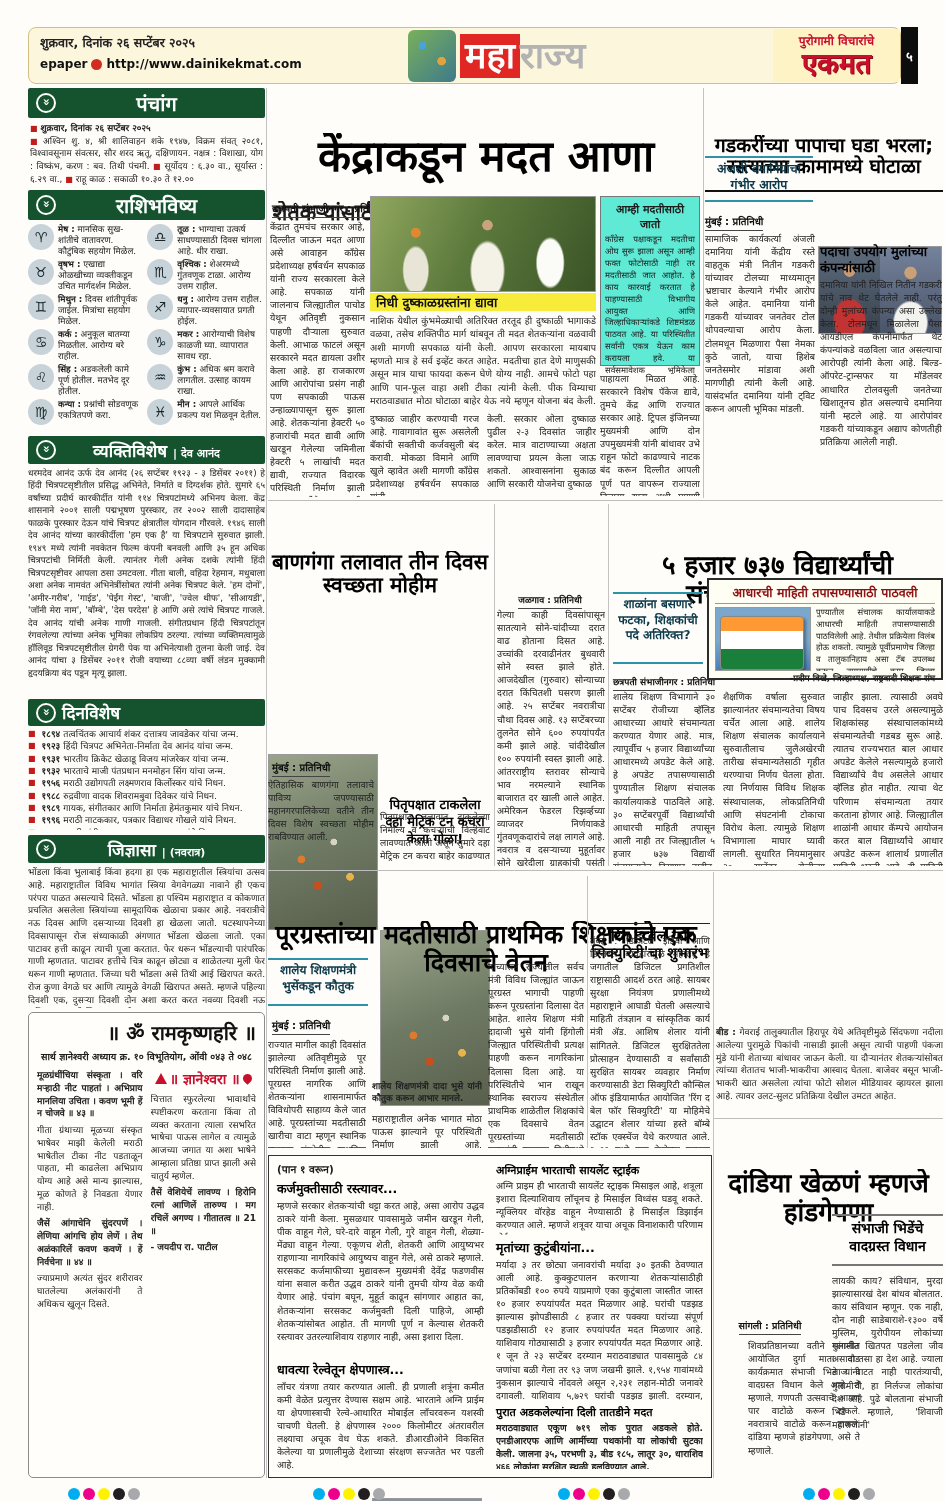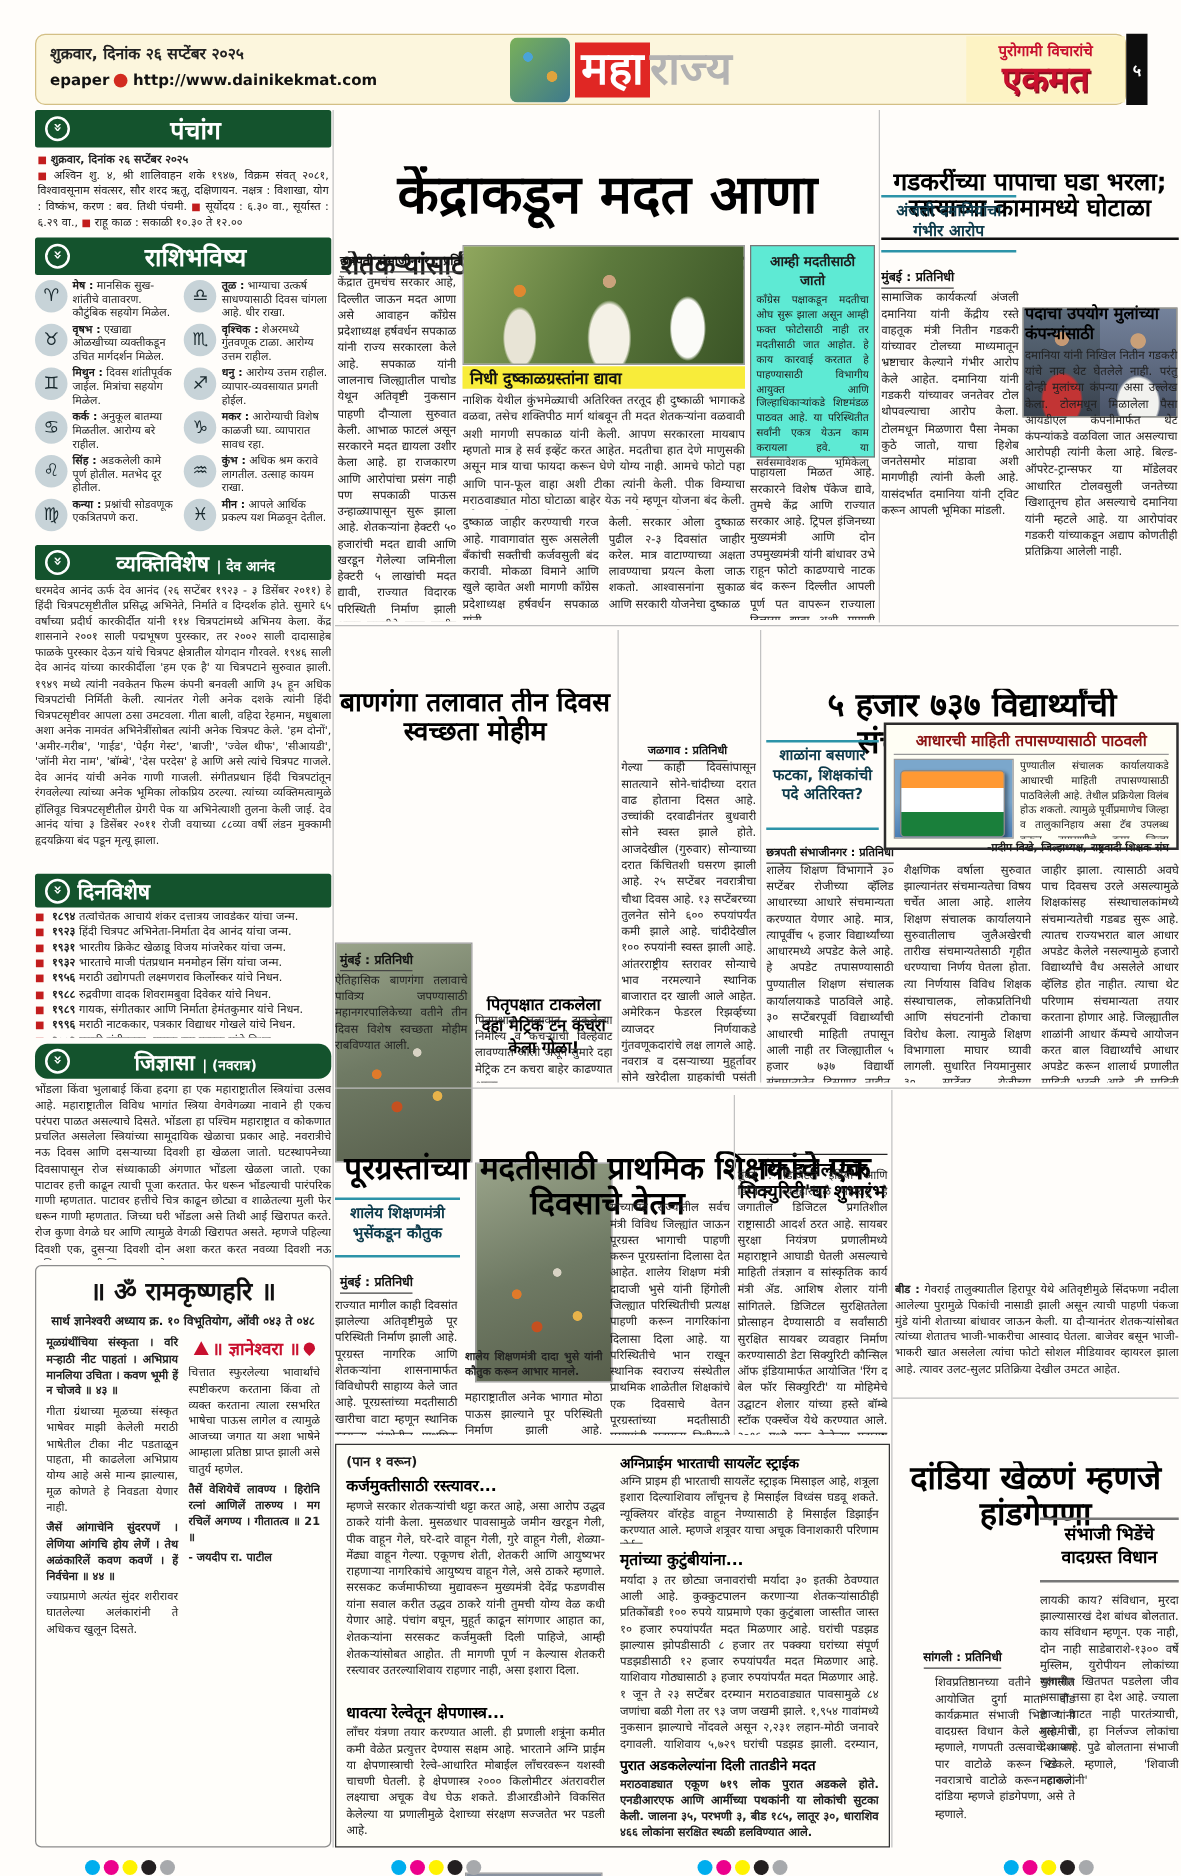--- a/index.html
+++ b/index.html
@@ -219,30 +219,30 @@
         <b>१९९६</b>
         <span>मराठी नाटककार, पत्रकार विद्याधर गोखले यांचे निधन.</span>
       </div>
     <div class="din-item">
         <span class="sq">■</span>
         <b>२००२</b>
         <span>मराठी संगीतकार, गायक राम फाटक यांचे निधन.</span>
       </div>
   </div>
 
-  <div class="banner abs" style="left:28px;top:835px;width:237px;height:28px;border-radius:10px;">
+  <div class="banner abs" style="left:28px;top:835px;width:237px;height:28px;">
     <span class="chev">
         <span>«</span>
       </span>
     <span class="t" style="font-size:17px;"><span>जिज्ञासा</span> <small>| (नवरात्र)</small></span>
   </div>
   <div class="abs bt" style="left:28px;top:866px;width:237px;height:142px;font-size:9px;">भोंडला किंवा भुलाबाई किंवा हदगा हा एक महाराष्ट्रातील स्त्रियांचा उत्सव आहे. महाराष्ट्रातील विविध भागांत स्त्रिया वेगवेगळ्या नावाने ही एकच परंपरा पाळत असल्याचे दिसते. भोंडला हा पश्चिम महाराष्ट्रात व कोकणात प्रचलित असलेला स्त्रियांच्या सामूदायिक खेळाचा प्रकार आहे. नवरात्रीचे नऊ दिवस आणि दसऱ्याच्या दिवशी हा खेळला जातो. घटस्थापनेच्या दिवसापासून रोज संध्याकाळी अंगणात भोंडला खेळला जातो. एका पाटावर हत्ती काढून त्याची पूजा करतात. फेर धरून भोंडल्याची पारंपरिक गाणी म्हणतात. पाटावर हत्तीचे चित्र काढून छोट्या व शाळेतल्या मुली फेर धरून गाणी म्हणतात. जिच्या घरी भोंडला असे तिथी आई खिरापत करते. रोज कुणा वेगळे घर आणि त्यामुळे वेगळी खिरापत असते. म्हणजे पहिल्या दिवशी एक, दुसऱ्या दिवशी दोन अशा करत करत नवव्या दिवशी नऊ अधिक एक अशी खिरापत असते.</div>
 
   <div class="abs dnybox" style="left:28px;top:1012px;width:237px;height:466px;">
-    <div style="text-align:center;font-weight:bold;font-size:20px;font-family:'DejaVu Serif', serif;color:#111;">॥ ॐ रामकृष्णहरि ॥</div>
+    <div style="text-align:right;font-weight:bold;font-size:20px;font-family:'DejaVu Serif', serif;color:#111;">॥ ॐ रामकृष्णहरि ॥</div>
     <div style="text-align:center;font-weight:bold;font-size:9.5px;margin:4px 0 6px;">सार्थ ज्ञानेश्वरी अध्याय क्र. १० विभूतियोग, ओंवी ०४३ ते ०४८</div>
     <div style="display:flex;gap:8px;height:380px;overflow:hidden;">
       <div style="flex:1;">
         <div class="bt verse" style="font-size:9px;">मूळग्रंथींचिया संस्कृता । वरि मऱ्हाठी नीट पाहतां । अभिप्राय मानलिया उचिता । कवण भूमी हें न चोजवे ॥ ४३ ॥</div>
         <div class="bt" style="font-size:9px;margin-top:4px;">गीता ग्रंथाच्या मूळच्या संस्कृत भाषेवर माझी केलेली मराठी भाषेतील टीका नीट पडताळून पाहता, मी काढलेला अभिप्राय योग्य आहे असे मान्य झाल्यास, मूळ कोणते हे निवडता येणार नाही.</div>
         <div class="bt verse" style="font-size:9px;margin-top:4px;">जैसें आंगाचेनि सुंदरपणें । लेणिया आंगचि होय लेणें । तेथ अळंकारिलें कवण कवणें । हें निर्वचेना ॥ ४४ ॥</div>
         <div class="bt" style="font-size:9px;margin-top:4px;">ज्याप्रमाणे अत्यंत सुंदर शरीरावर घातलेल्या अलंकारांनी ते अधिकच खुलून दिसते.</div>
       </div>
       <div style="flex:1;">
         <div style="display:flex;align-items:center;justify-content:center;gap:3px;margin-bottom:5px;">

